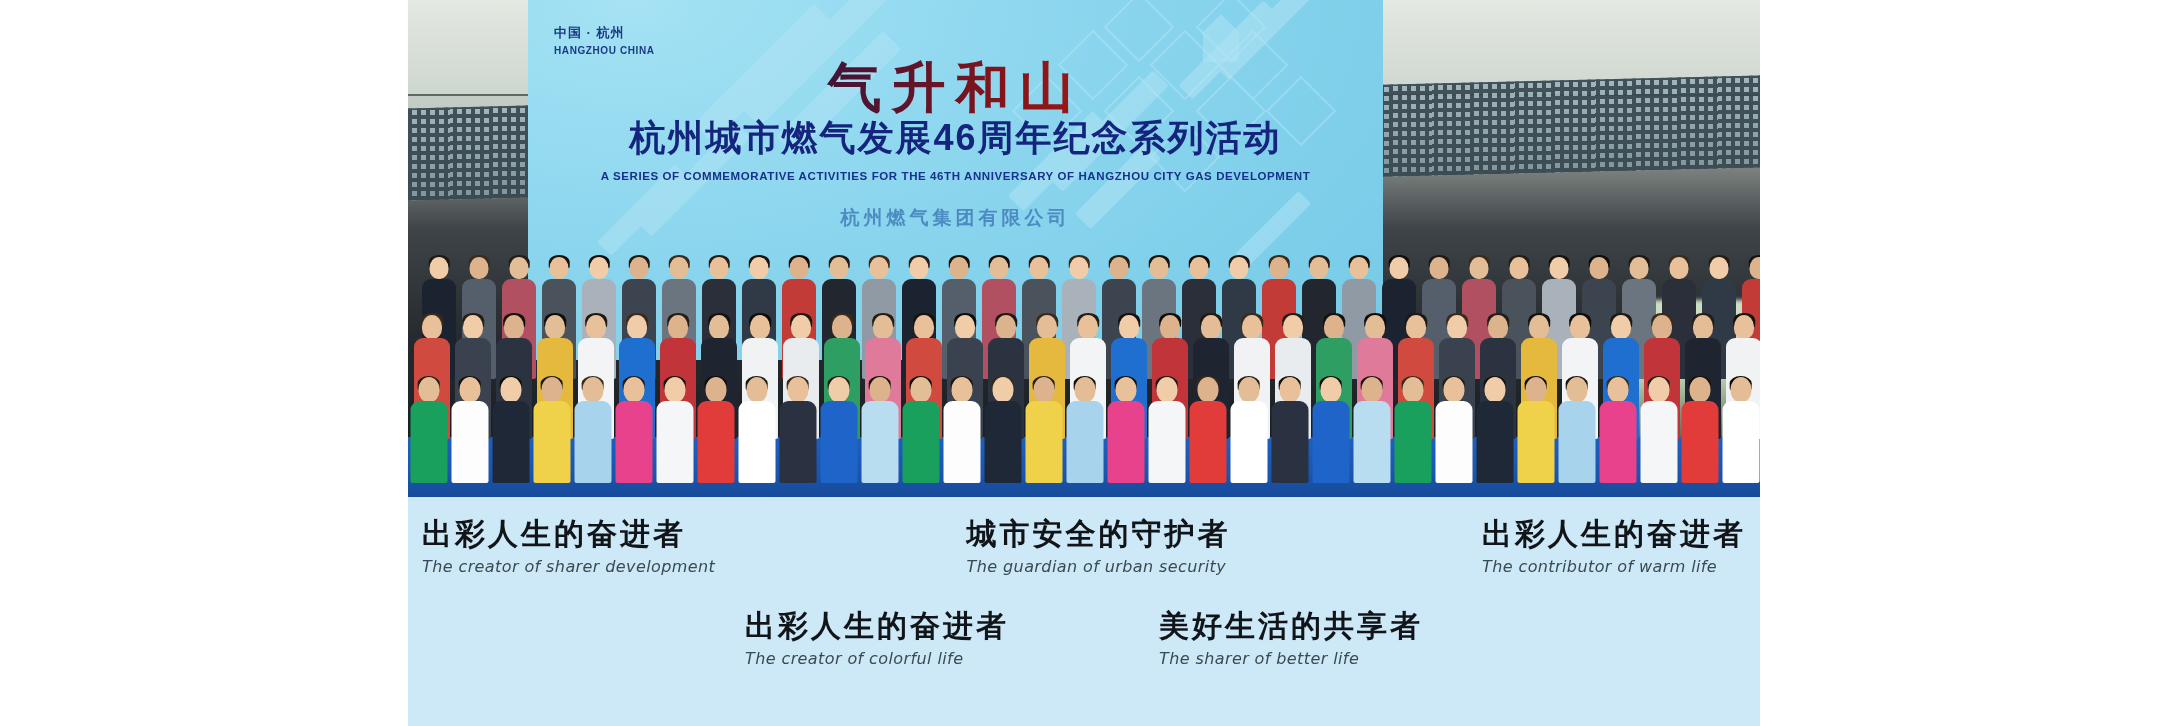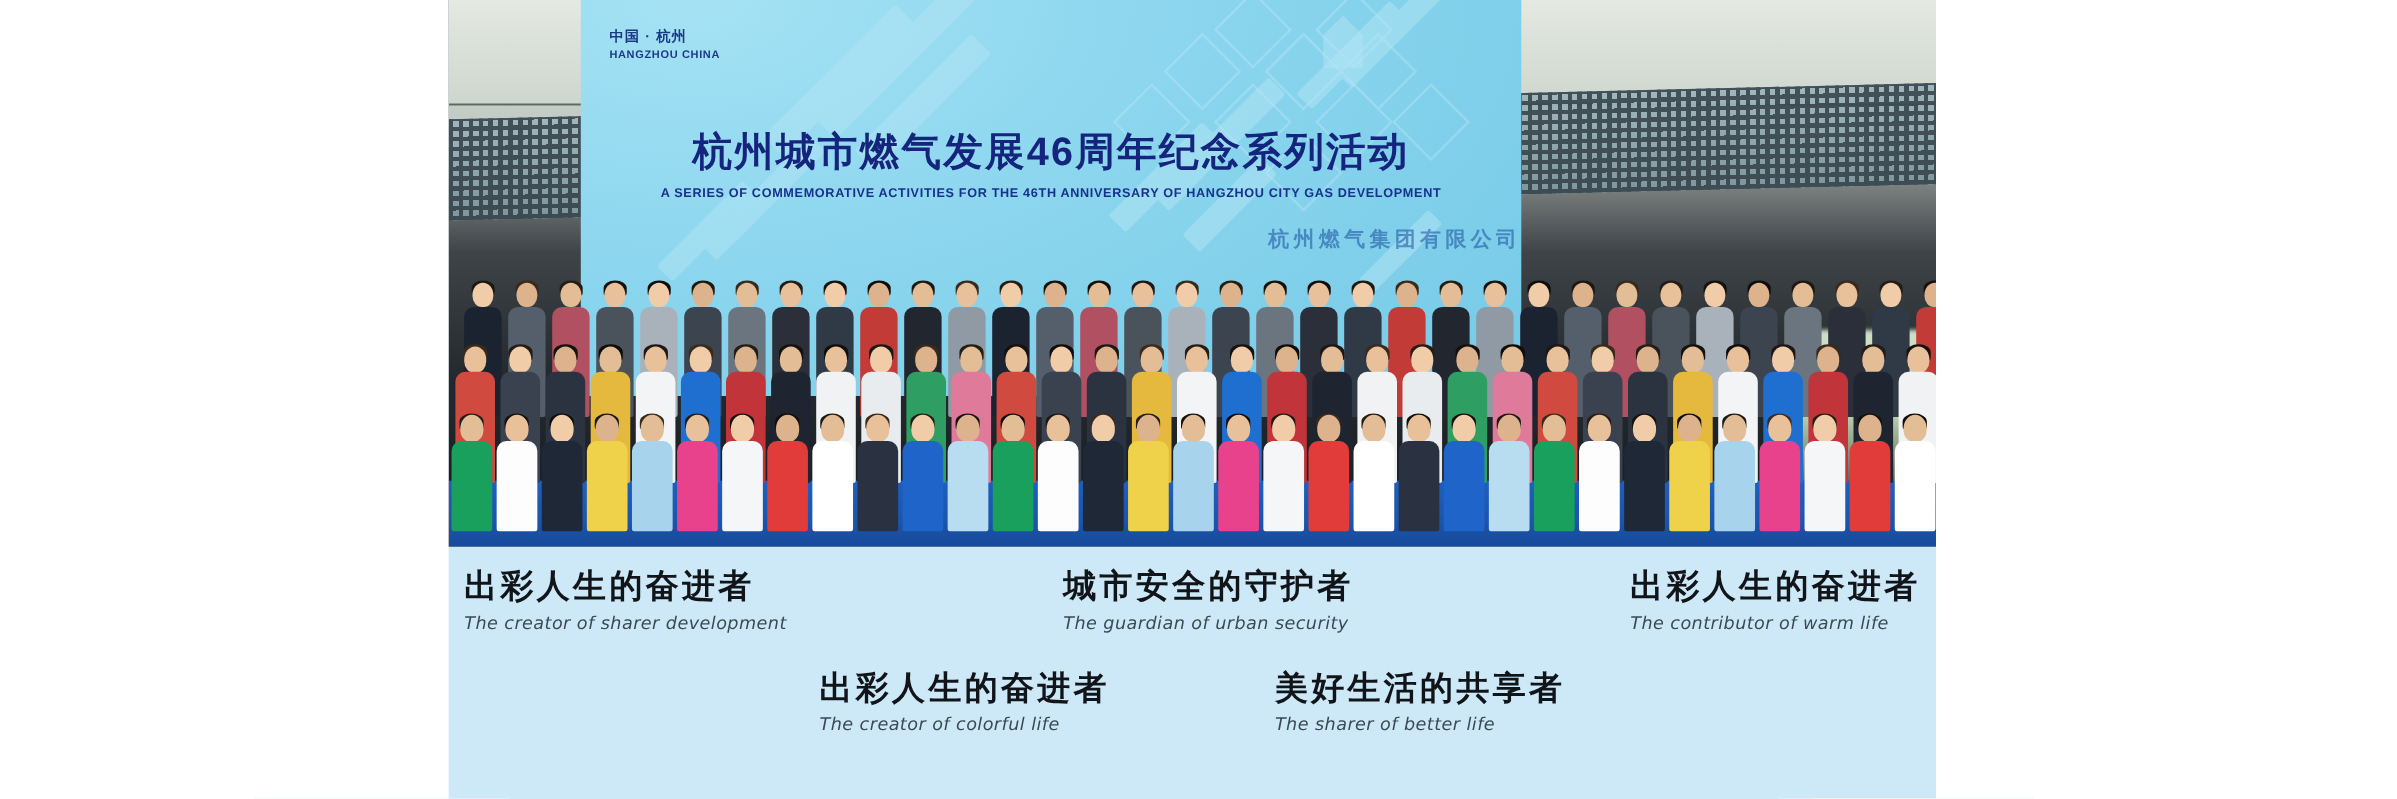--- a/index.html
+++ b/index.html
@@ -113,21 +113,21 @@
   }
   .maintitle{
     position:absolute;left:0;right:0;top:114px;text-align:center;
     font-size:36px;font-weight:700;color:#15257e;letter-spacing:2px;
   }
   .subtitle{
     position:absolute;left:0;right:0;top:170px;text-align:center;
     font-size:11.5px;font-weight:700;color:#17318d;letter-spacing:.6px;
   }
   .ledfoot{
-    position:absolute;left:0;right:0;top:205px;text-align:right;
+    position:absolute;left:0;right:0;top:205px;text-align:center;
     font-size:19px;font-weight:700;color:#1b4fa0;opacity:.55;letter-spacing:4px;
   }
 
   
   .crowd{position:absolute;left:0;bottom:0;width:1352px;height:330px;}
   .carpet{
     position:absolute;left:0;bottom:0;width:1352px;height:60px;
     background:linear-gradient(180deg,#1f5fbe 0%,#1b55ad 60%,#174a99 100%);
   }
   .row{position:absolute;left:0;width:1352px;}
@@ -209,20 +209,21 @@
           <span class="roof"></span>
             <span class="body"></span>
         </div>
 
         <div class="hz-locale">
           <div class="cn">中国 · 杭州</div>
           <div class="en">HANGZHOU CHINA</div>
         </div>
 
 
+        <div class="artwordmark">气升和山</div>
         <div class="maintitle">杭州城市燃气发展46周年纪念系列活动</div>
         <div class="subtitle">A SERIES OF COMMEMORATIVE ACTIVITIES FOR THE 46TH ANNIVERSARY OF HANGZHOU CITY GAS DEVELOPMENT</div>
         <div class="ledfoot">杭州燃气集团有限公司</div>
       </div>
 
       <div class="crowd">
         <div class="carpet"></div>
         <div class="row" id="row-back" style="bottom: 118px; height: 128px;">
             <span class="p" style="left: 14px; width: 34px; height: 128px;">
               <span class="hair" style="width: 20.52px; height: 13.68px; top: 4.18px; background: rgb(29, 24, 19);"></span>

